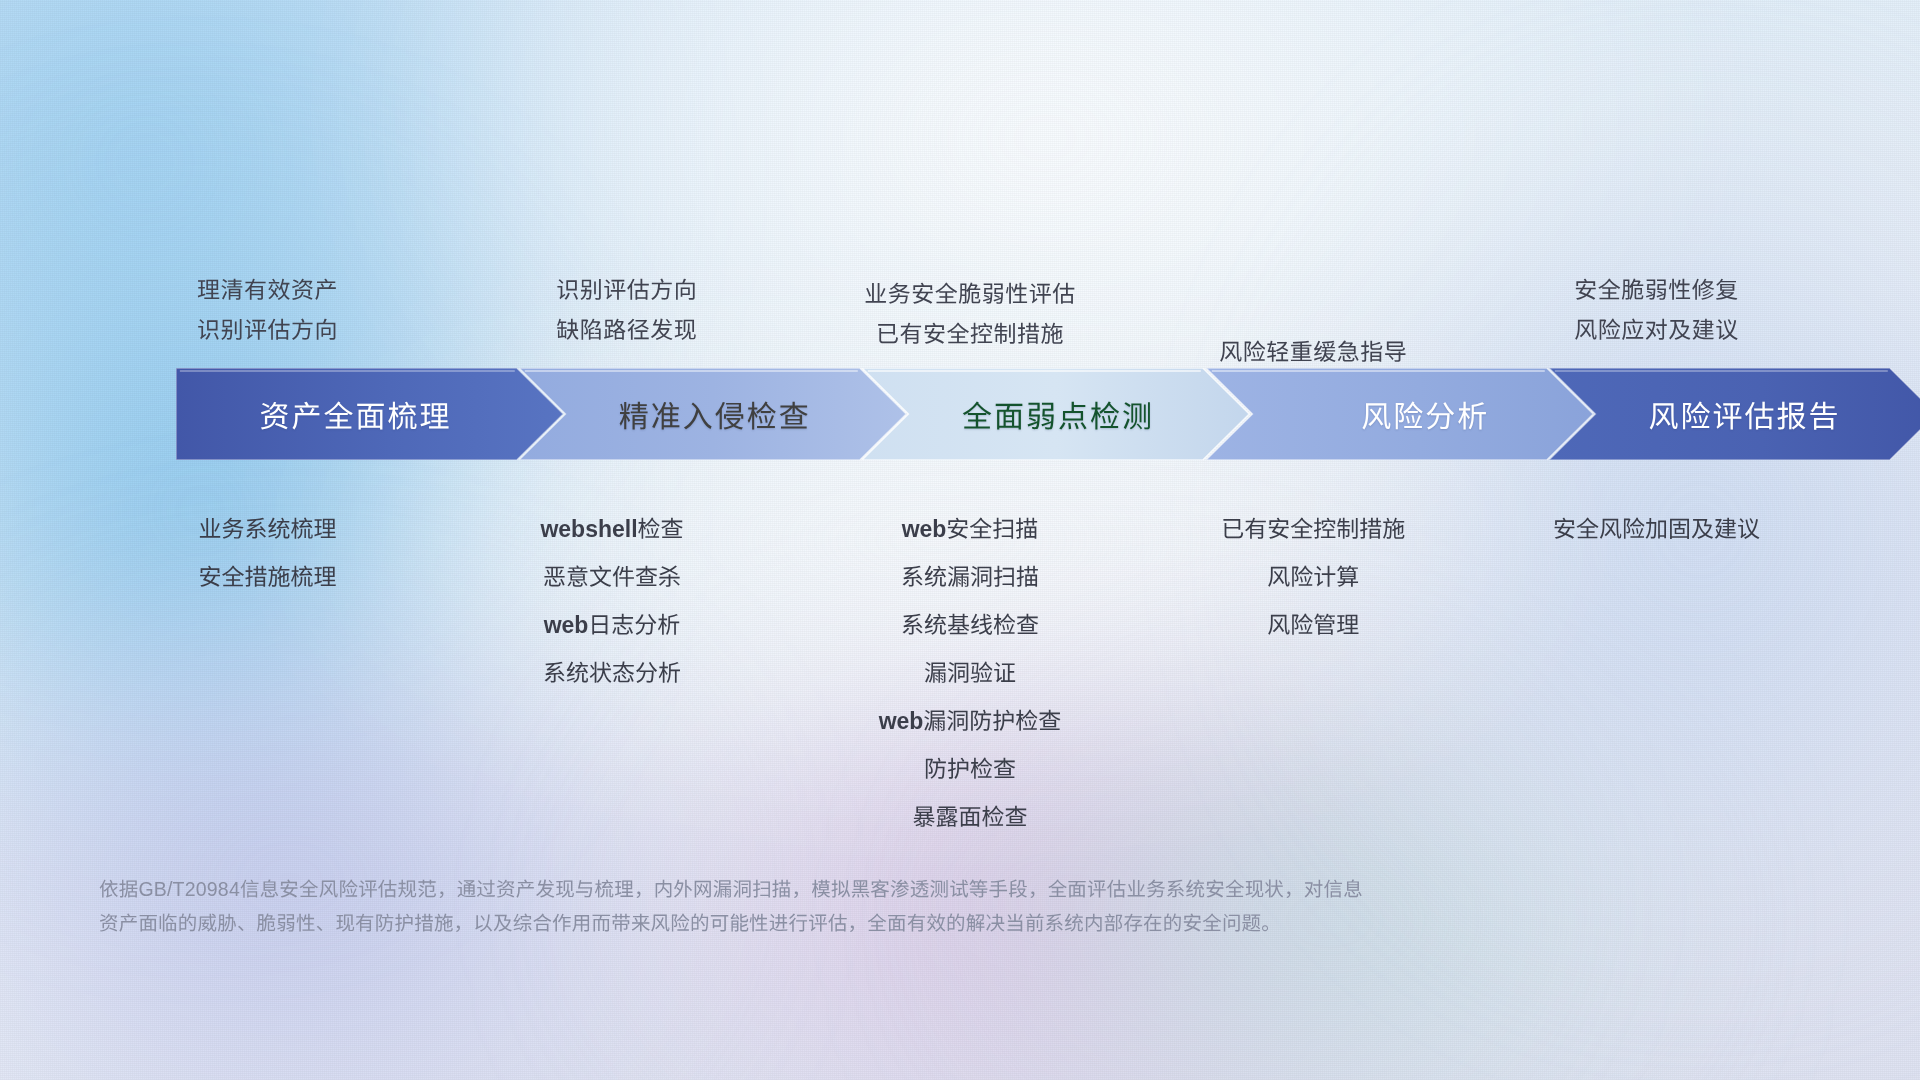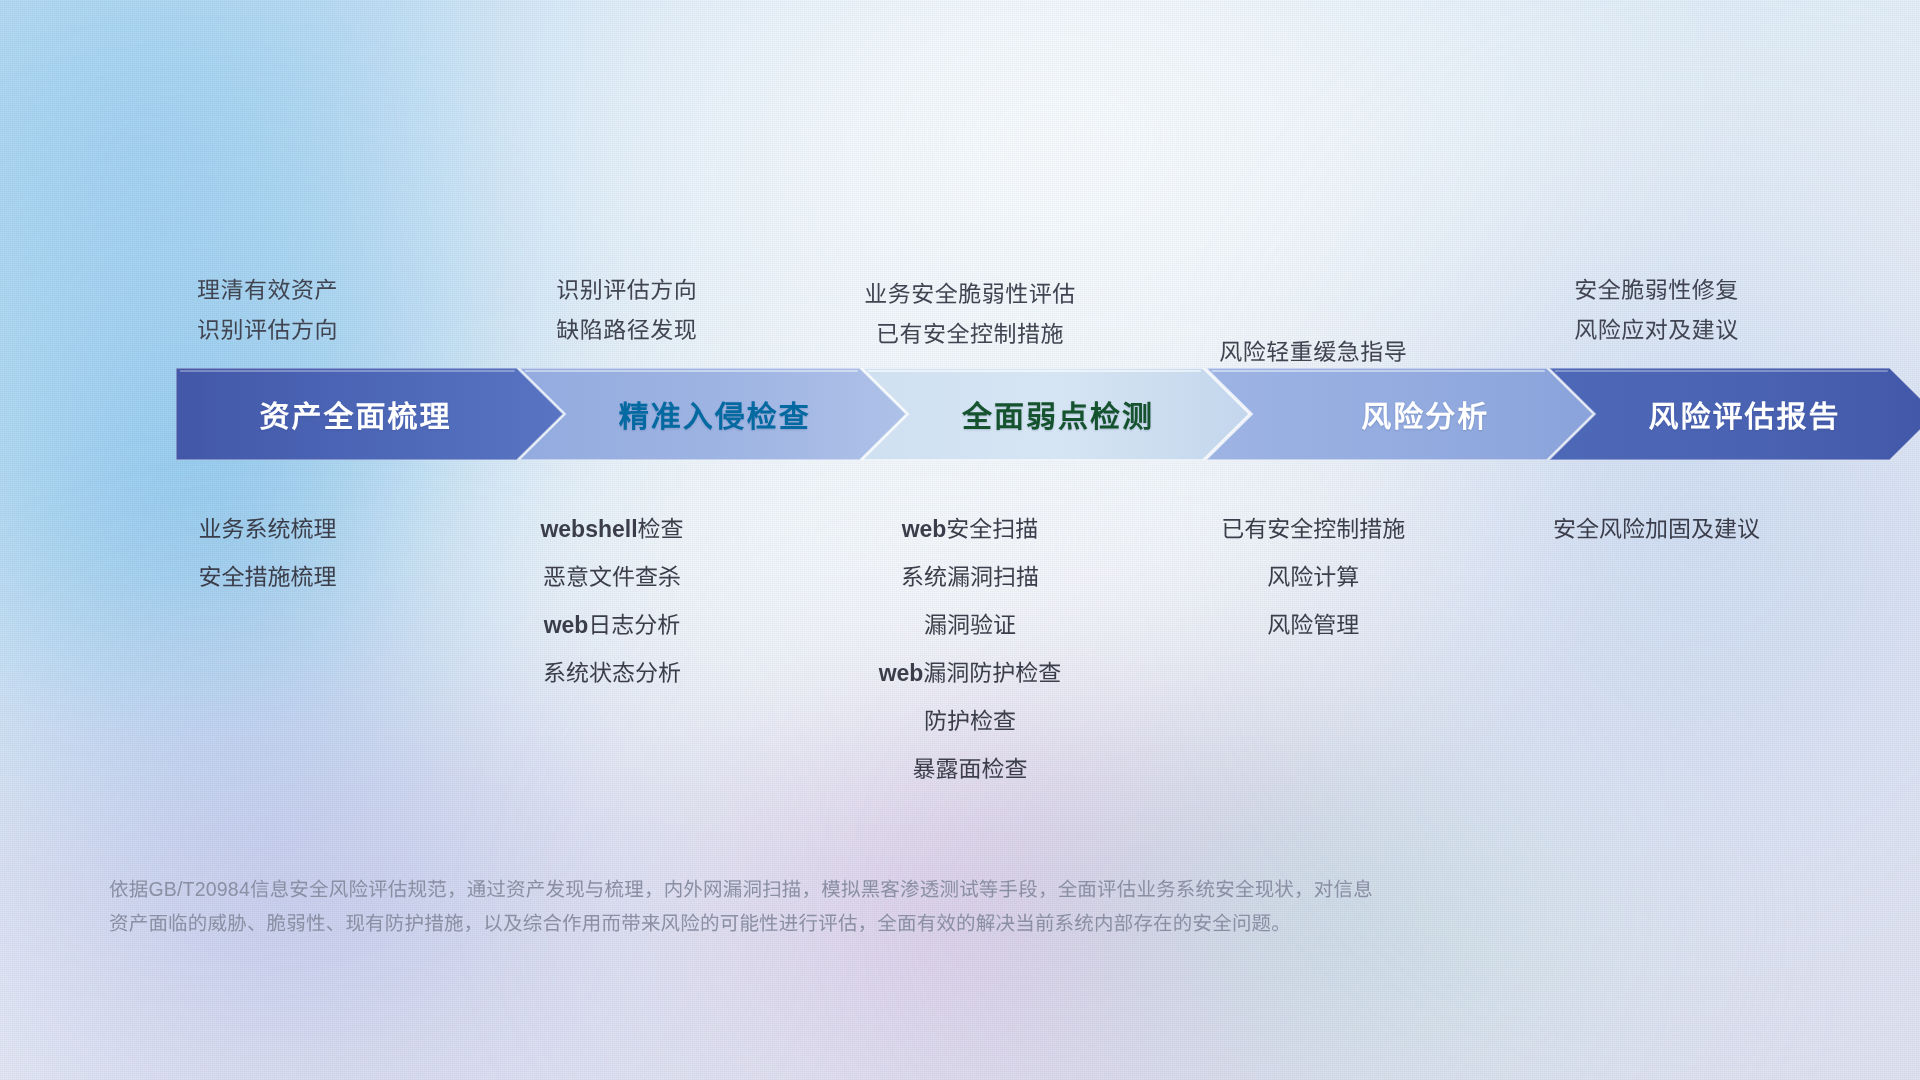--- a/index.html
+++ b/index.html
@@ -131,21 +131,21 @@
     height: 92px;
     display: flex;
     align-items: center;
     justify-content: center;
     box-sizing: border-box;
   }
   .chev .cap {
     position: relative;
     z-index: 3;
     font-size: 30px;
-    font-weight: bold;
+    font-weight: normal;
     letter-spacing: 2px;
     white-space: nowrap;
     text-shadow: 0 1px 2px rgba(40,60,110,0.22);
   }
   .chev .shape {
     position: absolute;
     inset: 0;
     z-index: 1;
   }
   .chev .shape svg { display: block; width: 100%; height: 100%; }
@@ -165,21 +165,21 @@
     font-size: 23px;
     line-height: 48px;
     white-space: nowrap;
   }
   .bot-col .ln { display: block; }
   .bot-col .ln b { font-weight: bold; }
 
   
   .footer {
     position: absolute;
-    left: 109px;
+    left: 99px;
     top: 872px;
     width: 1640px;
     color: #8a8fa3;
     font-size: 19.5px;
     line-height: 34px;
     letter-spacing: 0.2px;
   }
   .footer .ln { display: block; }
 </style>
 </head>
@@ -250,21 +250,21 @@
               <stop offset="0%" stop-color="#93abdf"></stop>
               <stop offset="50%" stop-color="#9db3e2"></stop>
               <stop offset="100%" stop-color="#aec1e8"></stop>
             </linearGradient>
           </defs>
           <path d="M0,0 L352,0 L400,46 L352,92 L0,92 L48,46 Z" fill="url(#gmid1)"></path>
           <path d="M0,0 L352,0 L400,46 L352,92 L0,92 L48,46 Z" fill="none" stroke="rgba(255,255,255,0.6)" stroke-width="1.5"></path>
           <path d="M6,3 L350,3" stroke="rgba(255,255,255,0.45)" stroke-width="2" fill="none"></path>
         </svg>
       </div>
-      <span class="cap" style="color: #0369a1; transform: translateX(2px);">精准入侵检查</span>
+      <span class="cap" style="color: #404040; transform: translateX(2px);">精准入侵检查</span>
     </div>
 
     <div class="chev" id="chev-2" style="left: 774.4px; width: 387.2px; z-index: 3;">
       <div class="shape">
         <svg viewBox="0 0 400 92" preserveAspectRatio="none">
           <defs>
             <linearGradient id="glight2" x1="0" y1="0" x2="1" y2="0">
               <stop offset="0%" stop-color="#cfe0f1"></stop>
               <stop offset="50%" stop-color="#d6e5f3"></stop>
               <stop offset="100%" stop-color="#c3d6ec"></stop>
@@ -323,20 +323,21 @@
     </div>
     <div class="bot-col" id="bot-1" style="left: 312px; width: 600px; top: 0px;">
       <span class="ln"><b>webshell</b>检查</span>
       <span class="ln">恶意文件查杀</span>
       <span class="ln"><b>web</b>日志分析</span>
       <span class="ln">系统状态分析</span>
     </div>
     <div class="bot-col" id="bot-2" style="left: 670px; width: 600px; top: 0px;">
       <span class="ln"><b>web</b>安全扫描</span>
       <span class="ln">系统漏洞扫描</span>
+      <span class="ln">系统基线检查</span>
       <span class="ln">漏洞验证</span>
       <span class="ln"><b>web</b>漏洞防护检查</span>
       <span class="ln">防护检查</span>
       <span class="ln">暴露面检查</span>
     </div>
     <div class="bot-col" id="bot-3" style="left: 1013.2px; width: 600px; top: 0px;">
       <span class="ln">已有安全控制措施</span>
       <span class="ln">风险计算</span>
       <span class="ln">风险管理</span>
     </div>

